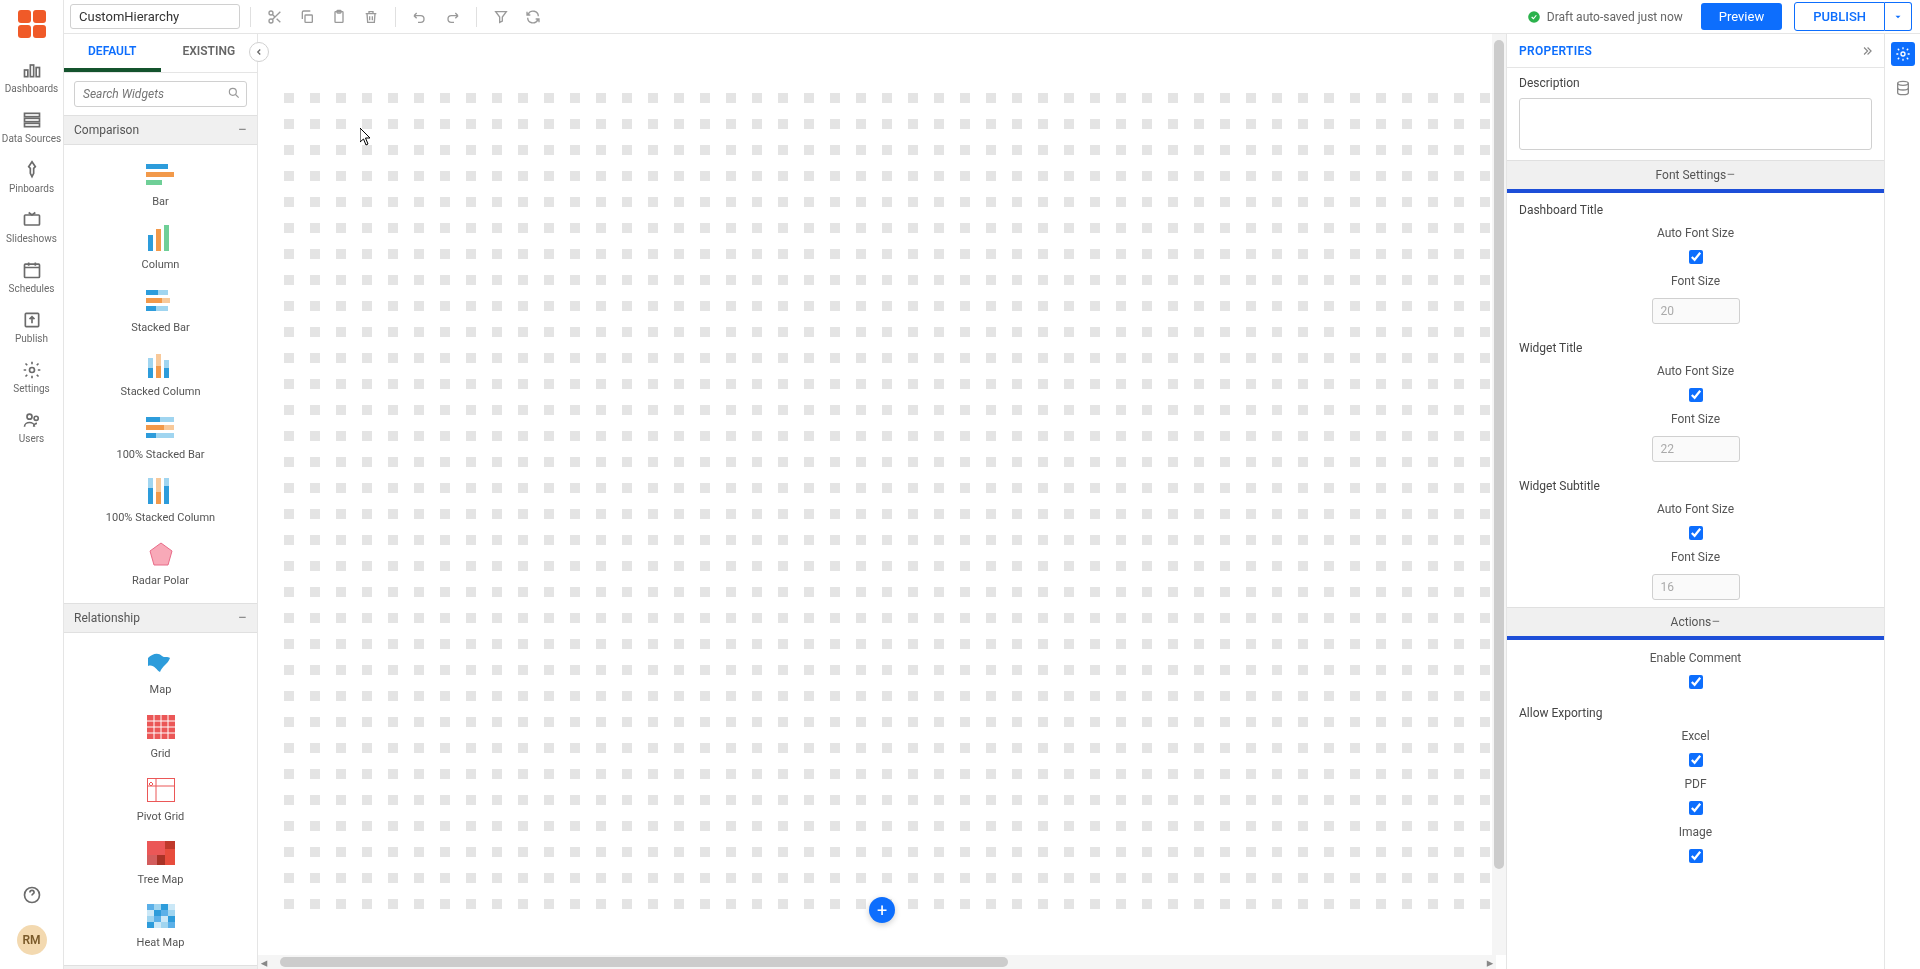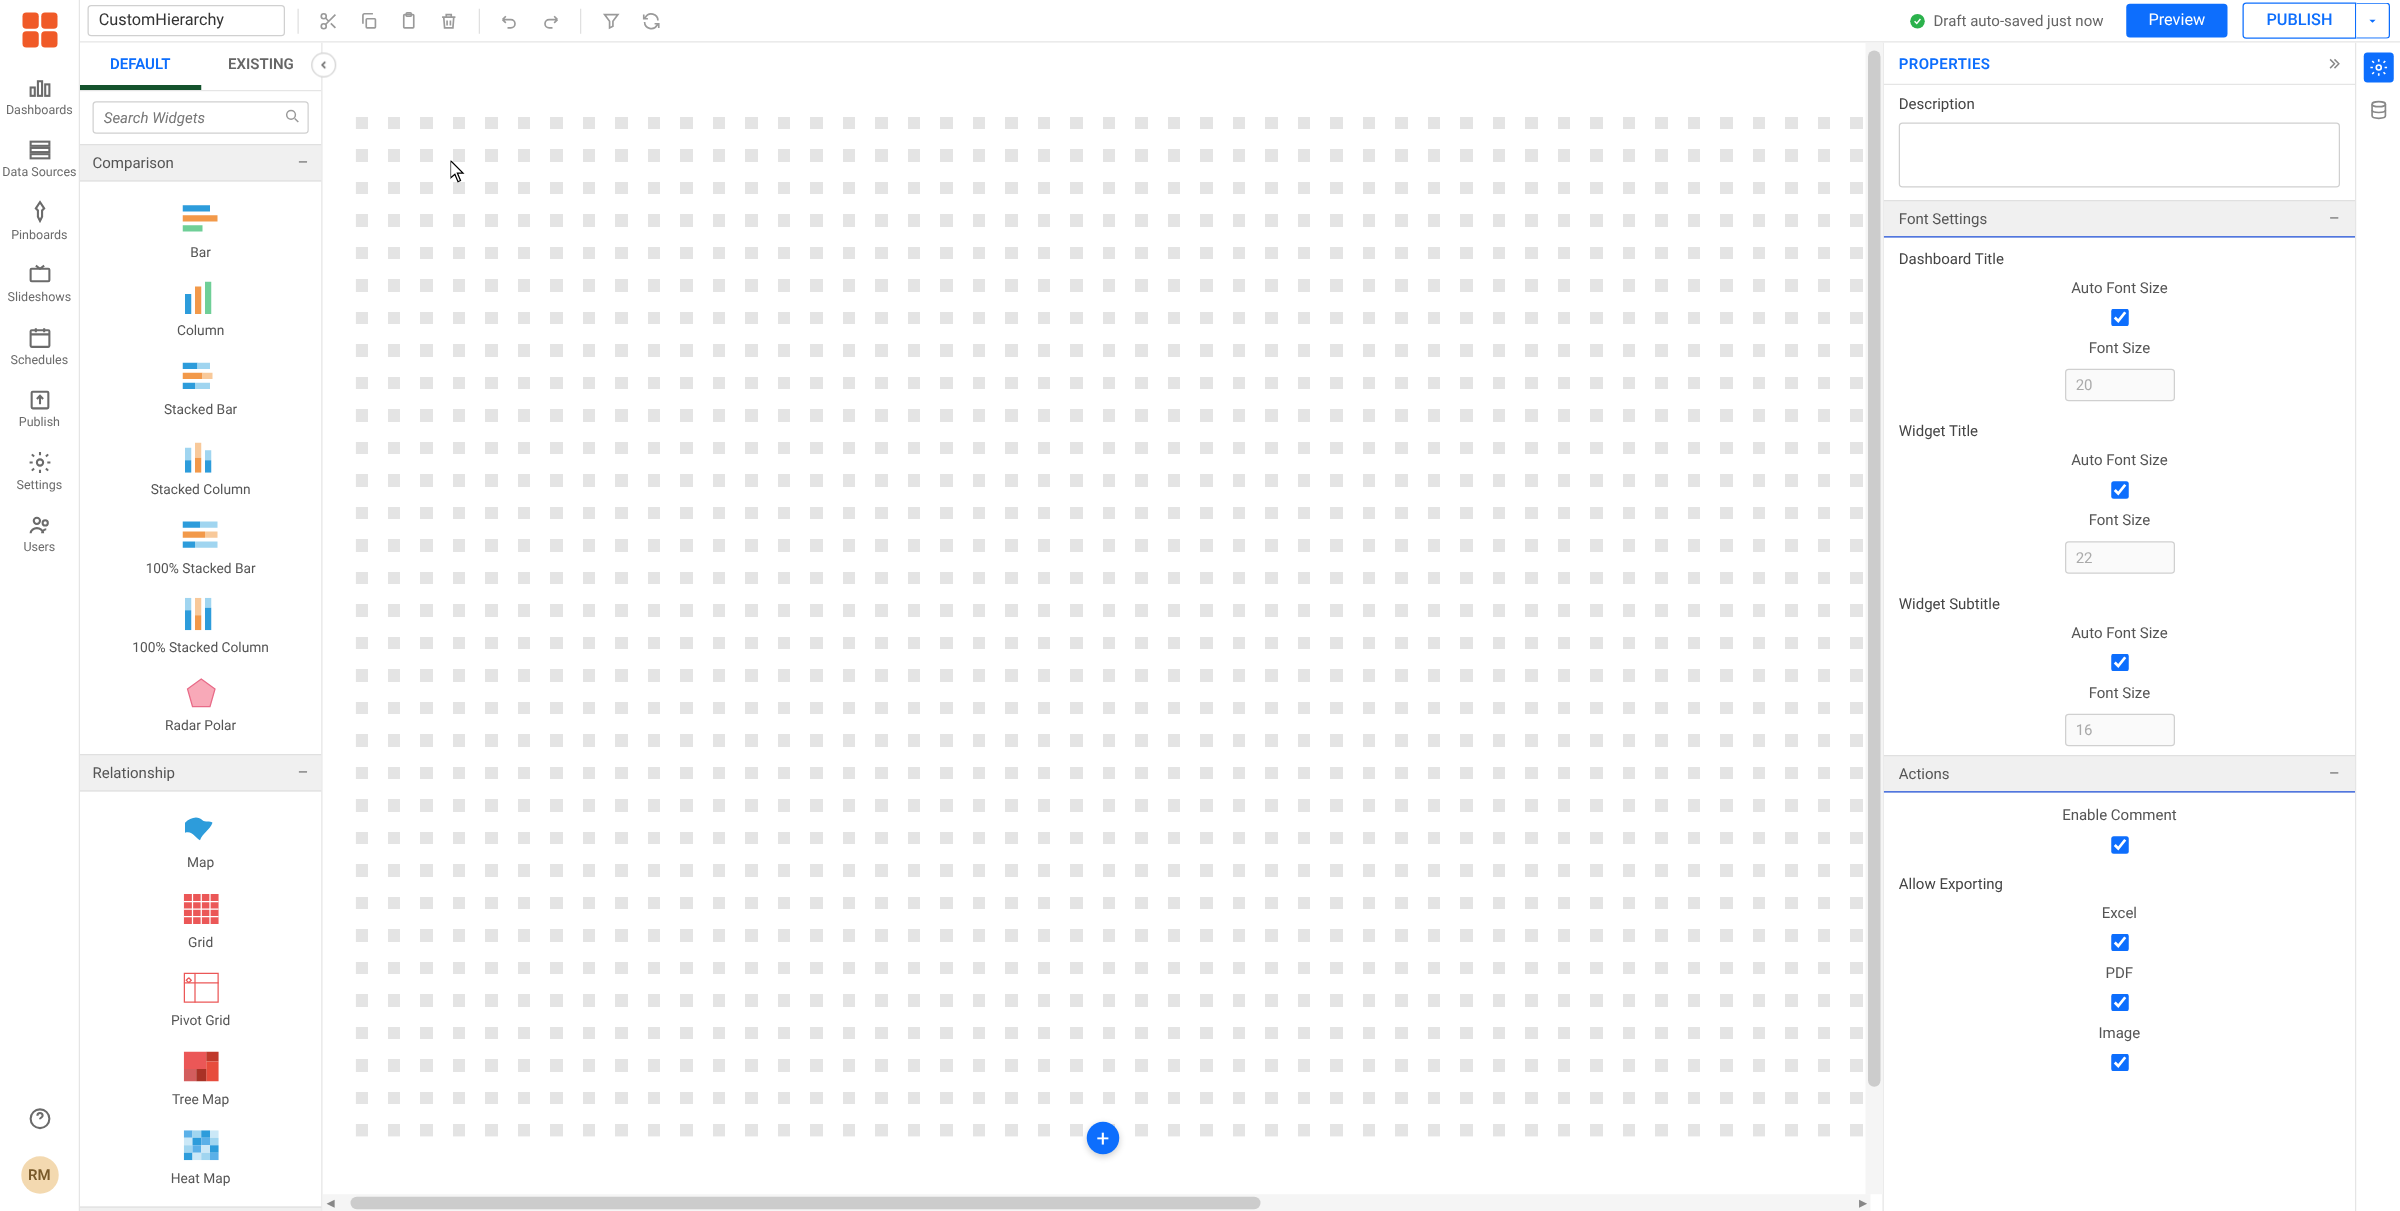--- a/index.html
+++ b/index.html
@@ -13,21 +13,21 @@
 .rail-item { display: flex; flex-direction: column; align-items: center; gap: 3px; padding: 8px 0; cursor: pointer; width: 100%; }
 .rail-icon { width: 20px; height: 20px; color: #6b6b6b; }
 .rail-label { font-size: 10px; color: #6b6b6b; text-align: center; }
 .rail-spacer { flex: 1; }
 .rail-help { margin-bottom: 12px; }
 .rail-avatar { width: 30px; height: 30px; border-radius: 50%; background: #f3d9b0; color: #7a5a2a; display: flex; align-items: center; justify-content: center; font-size: 12px; font-weight: 600; margin-bottom: 14px; }
 
 
 .main { flex: 1; display: flex; flex-direction: column; }
 .toolbar { height: 34px; border-bottom: 1px solid #e5e5e5; display: flex; align-items: center; padding-left: 6px; gap: 4px; }
-.title-input { border: 1px solid #d0d0d0; border-radius: 3px; padding: 4px 8px; width: 158px; font-size: 13px; color: #333; }
+.title-input { border: 1px solid #d0d0d0; border-radius: 3px; padding: 4px 8px; width: 170px; font-size: 13px; color: #333; }
 .tbar-sep { width: 1px; height: 20px; background: #e0e0e0; margin: 0 6px; }
 .tbar-btn { width: 28px; height: 28px; display: flex; align-items: center; justify-content: center; cursor: pointer; color: #9a9a9a; border-radius: 3px; }
 .tbar-flex { flex: 1; }
 .autosave { display: flex; align-items: center; gap: 6px; margin-right: 14px; }
 .autosave-icon { width: 14px; height: 14px; color: #2bb24c; }
 .autosave-text { font-size: 12px; color: #666; }
 .btn-preview { background: #0d6efd; color: #fff; border: none; border-radius: 3px; padding: 6px 18px; font-size: 13px; cursor: pointer; margin-right: 8px; }
 .btn-publish-group { display: flex; margin-right: 8px; }
 .btn-publish { background: #fff; color: #0d6efd; border: 1px solid #0d6efd; border-radius: 3px 0 0 3px; padding: 6px 18px; font-size: 13px; cursor: pointer; font-weight: 500; }
 .btn-publish-dd { background: #fff; color: #0d6efd; border: 1px solid #0d6efd; border-left: none; border-radius: 0 3px 3px 0; padding: 6px 8px; cursor: pointer; }
@@ -71,21 +71,21 @@
 
 
 .props-panel { width: 378px; border-left: 1px solid #e5e5e5; display: flex; flex-direction: column; }
 .props-header { display: flex; align-items: center; padding: 0 6px 0 12px; height: 34px; border-bottom: 1px solid #e5e5e5; }
 .props-title { font-size: 12px; font-weight: 600; color: #0d6efd; letter-spacing: 0.3px; }
 .props-hdr-flex { flex: 1; }
 .props-expand { width: 22px; height: 22px; display: flex; align-items: center; justify-content: center; cursor: pointer; color: #888; }
 .props-body { flex: 1; overflow-y: auto; padding-bottom: 12px; }
 .prop-label { padding: 8px 12px 4px; font-size: 12px; color: #444; }
 .prop-textarea { margin: 4px 12px 10px; border: 1px solid #d0d0d0; border-radius: 3px; height: 52px; }
-.prop-section { background: #f0f0f0; padding: 6px 12px; font-size: 12px; color: #555; border-top: 1px solid #e0e0e0; border-bottom: 1px solid #1d4ed8; display: flex; justify-content: space-between; align-items: center; }
+.prop-section { background: #f0f0f0; padding: 6px 12px; font-size: 12px; color: #555; border-top: 1px solid #e0e0e0; border-bottom: 4px solid #1d4ed8; display: flex; justify-content: center; align-items: center; }
 .prop-sub { padding: 10px 12px 6px; font-size: 12px; color: #444; }
 .prop-row { display: flex; align-items: center; justify-content: flex-end; gap: 10px; padding: 3px 12px; margin-bottom: 4px; flex-direction: column; }
 .prop-row-label { font-size: 12px; color: #555; }
 .prop-chk { width: 14px; height: 14px; cursor: pointer; accent-color: #0d6efd; }
 .prop-num { width: 88px; border: 1px solid #d0d0d0; border-radius: 3px; padding: 5px 8px; font-size: 12px; color: #aaa; }
 
 
 .right-rail { width: 36px; border-left: 1px solid #e5e5e5; display: flex; flex-direction: column; align-items: center; padding-top: 8px; gap: 10px; }
 .rr-btn { width: 24px; height: 24px; display: flex; align-items: center; justify-content: center; cursor: pointer; color: #888; border-radius: 3px; }
 .rr-btn.active { background: #0d6efd; color: #fff; }

